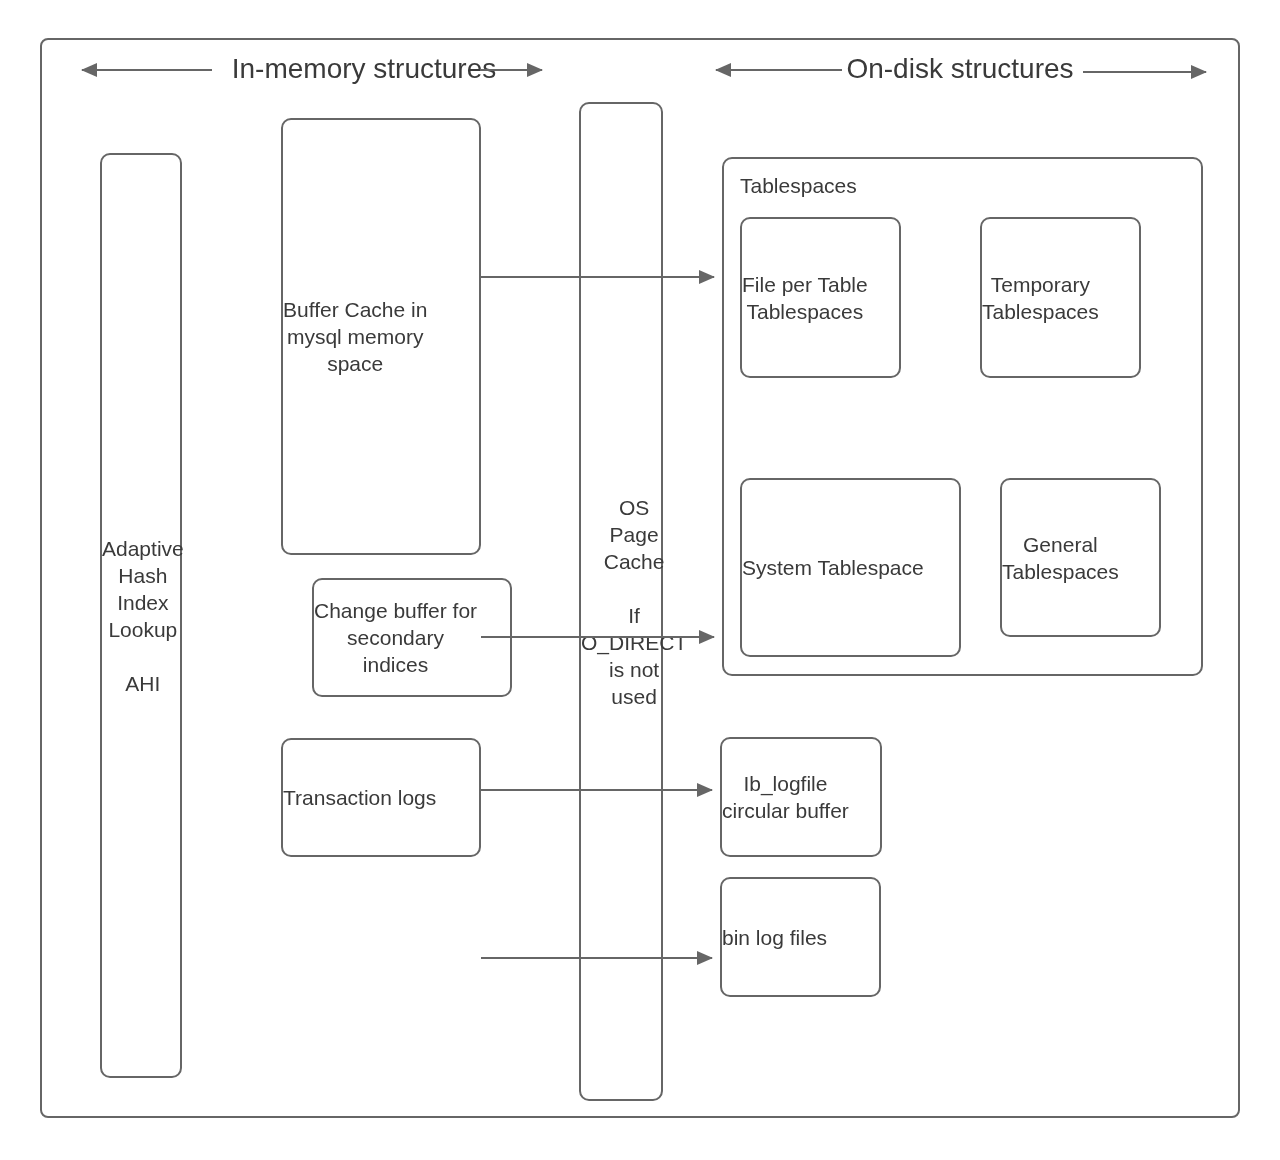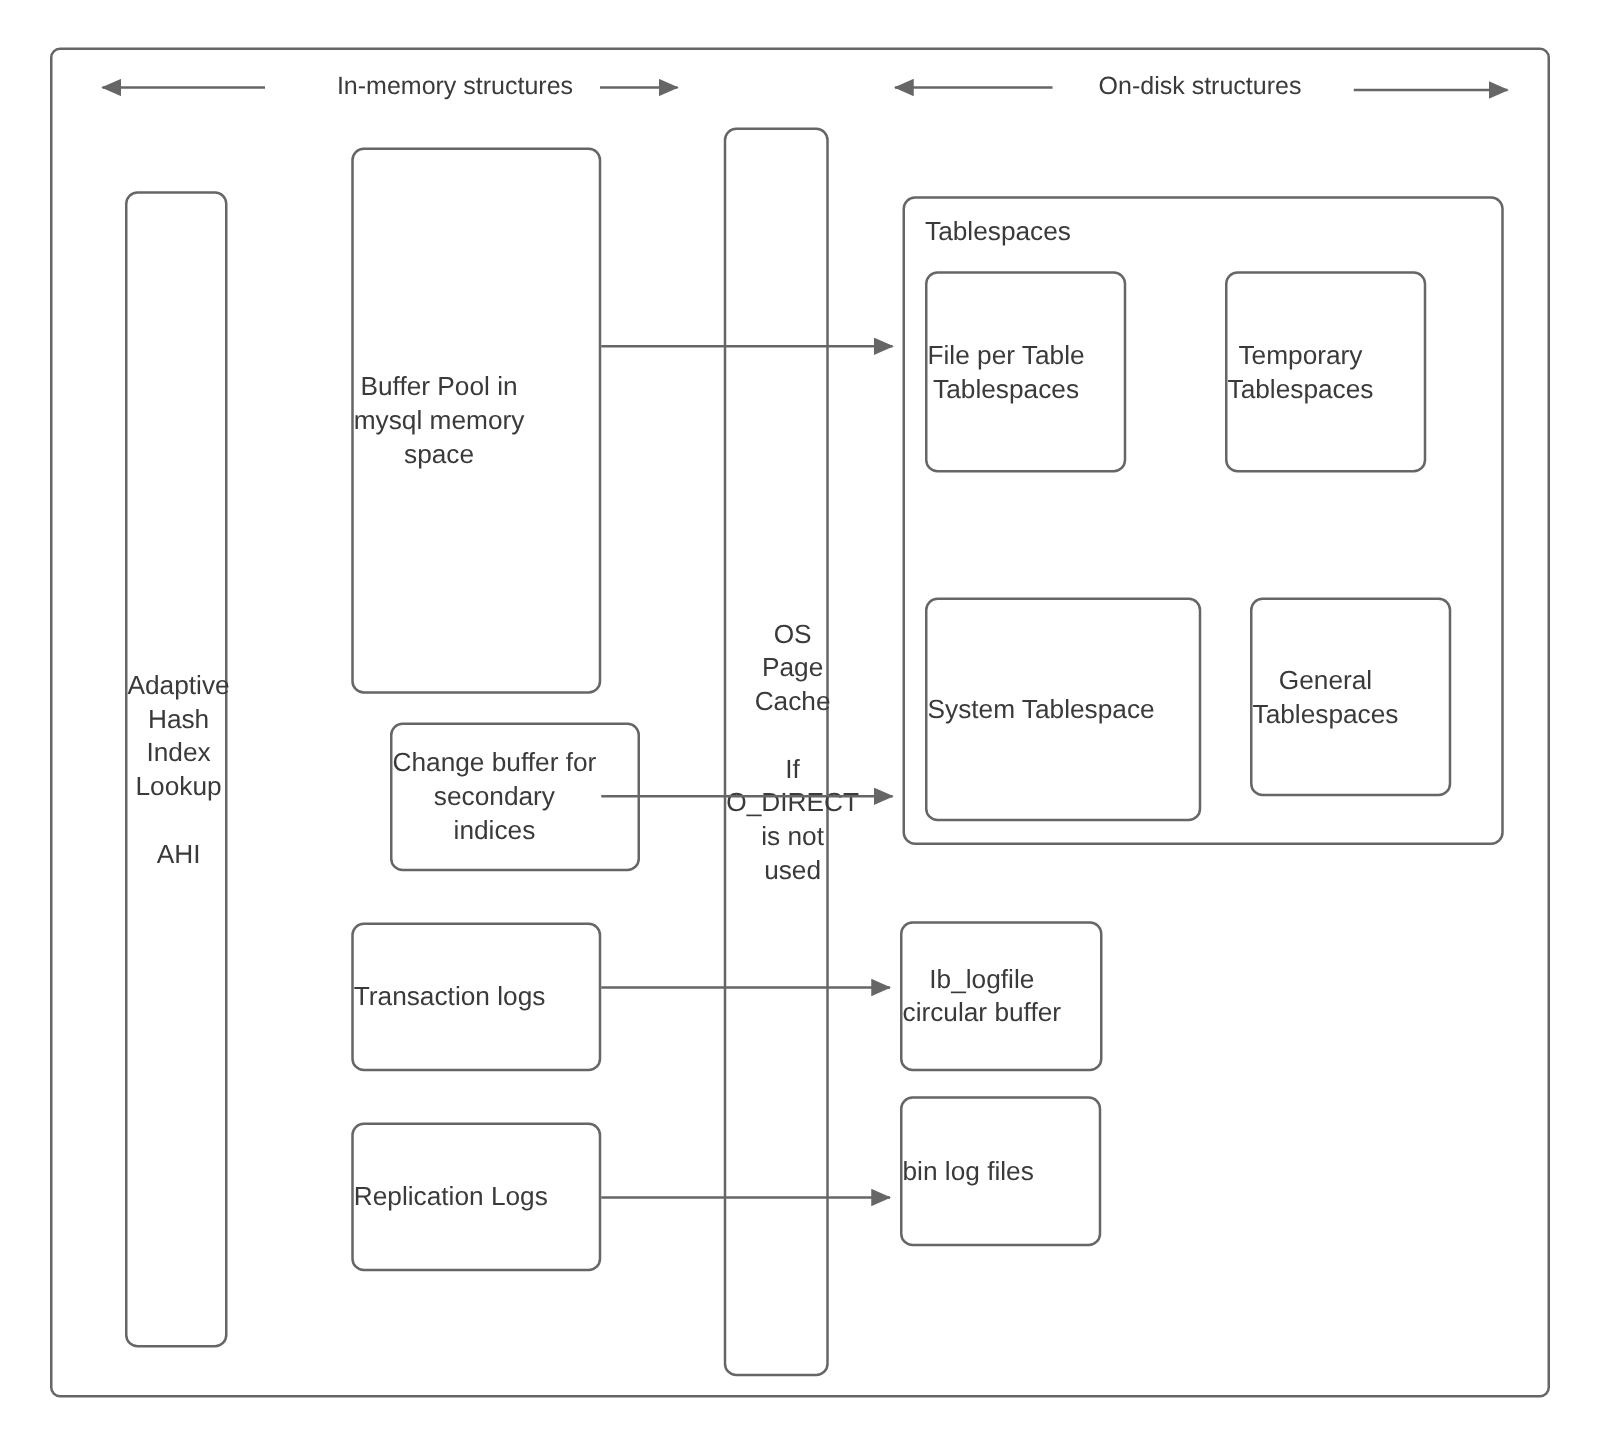--- a/index.html
+++ b/index.html
@@ -32,21 +32,21 @@
     white-space: pre-line;
     text-align: center;
     font-size: 21px;
     line-height: 27px;
     color: var(--text);
     flex: 0 0 auto;
   }
   .header-label {
     position: absolute;
     transform: translate(-50%, -50%);
-    font-size: 20px;
+    font-size: 28px;
     line-height: 26px;
     white-space: nowrap;
     color: var(--text);
   }
   .ts-title {
     position: absolute;
     font-size: 21px;
     line-height: 24px;
     color: var(--text);
     white-space: nowrap;
@@ -73,38 +73,35 @@
   <div class="box" style="left:100px; top:153px; width:82px; height:925px;">
     <span class="label">Adaptive
 Hash
 Index
 Lookup
 
 AHI</span>
   </div>
 
   <div class="box" style="left:281px; top:118px; width:200px; height:437px;">
-    <span class="label">Buffer Pool in
+    <span class="label">Buffer Cache in
 mysql memory
 space</span>
   </div>
 
   <div class="box" style="left:281px; top:578px; width:200px; height:119px;margin-left:31px;">
     <span class="label">Change buffer for
 secondary
 indices</span>
   </div>
 
   <div class="box" style="left:281px; top:738px; width:200px; height:119px;">
     <span class="label">Transaction logs</span>
   </div>
 
-  <div class="box" style="left:281px; top:898px; width:200px; height:119px;">
-    <span class="label">Replication Logs</span>
-  </div>
 
   <div class="box" style="left:579px; top:58px; width:84px; height:999px;margin-top:44px;">
     <span class="label">OS
 Page
 Cache
 
 If
 O_DIRECT
 is not
 used</span>

